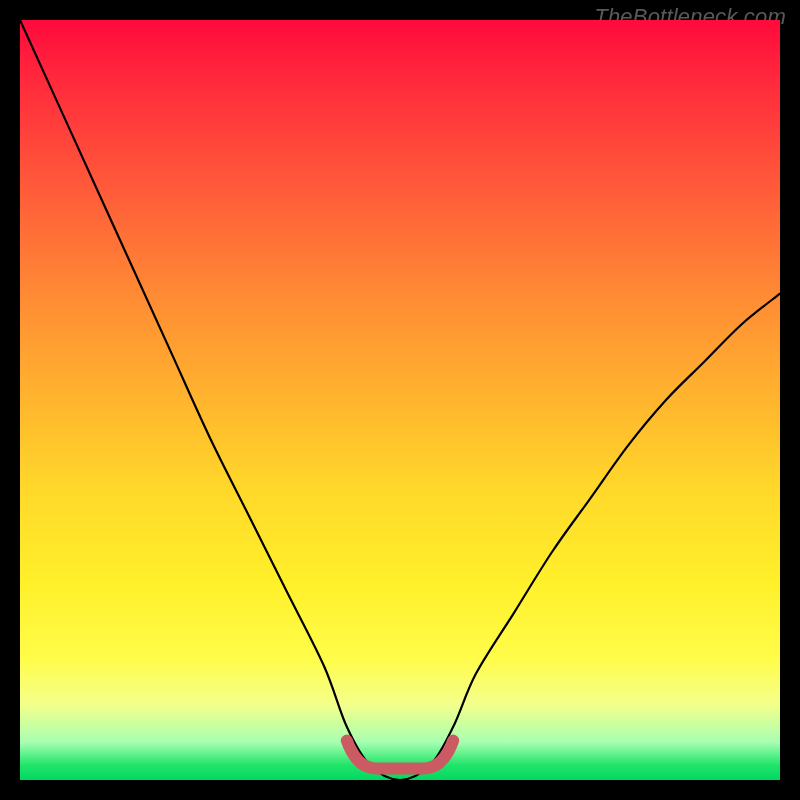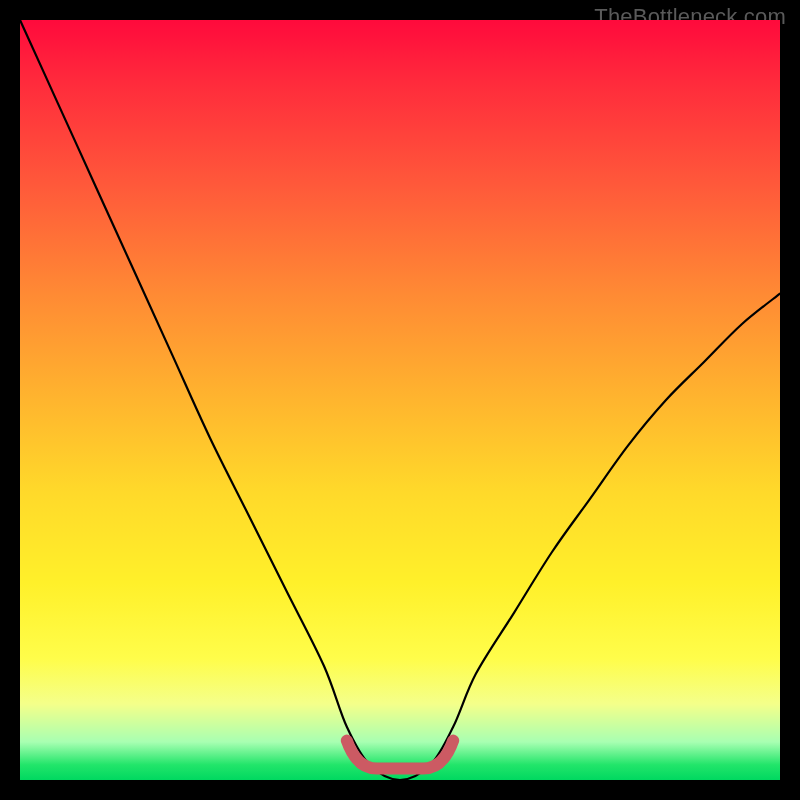--- a/index.html
+++ b/index.html
@@ -41,20 +41,21 @@
     );
   }
   .watermark {
     position: absolute;
     top: 4px;
     right: 14px;
     color: #5a5a5a;
     font-size: 22px;
     letter-spacing: 0.2px;
     user-select: none;
+    font-style: italic;
   }
   svg.curve-layer {
     position: absolute;
     left: 0;
     top: 0;
     width: 760px;
     height: 760px;
     overflow: visible;
   }
 </style>

